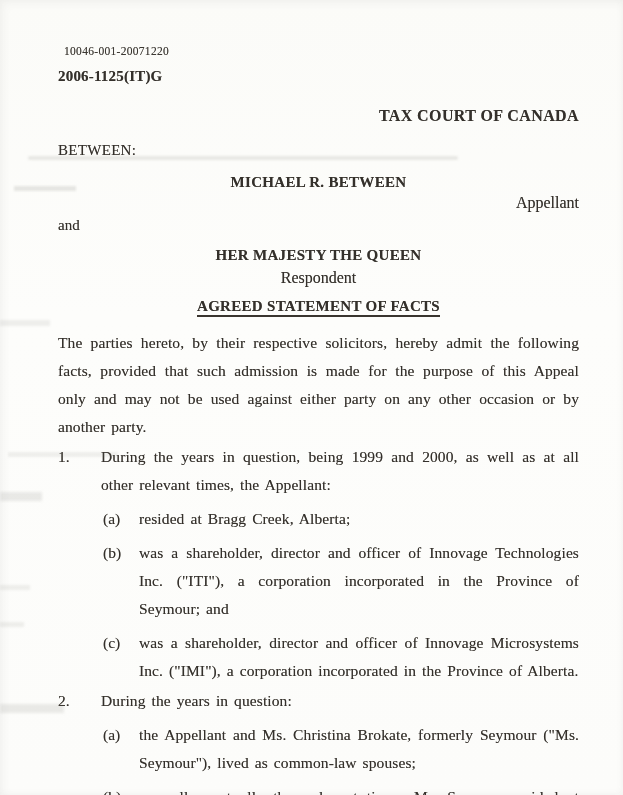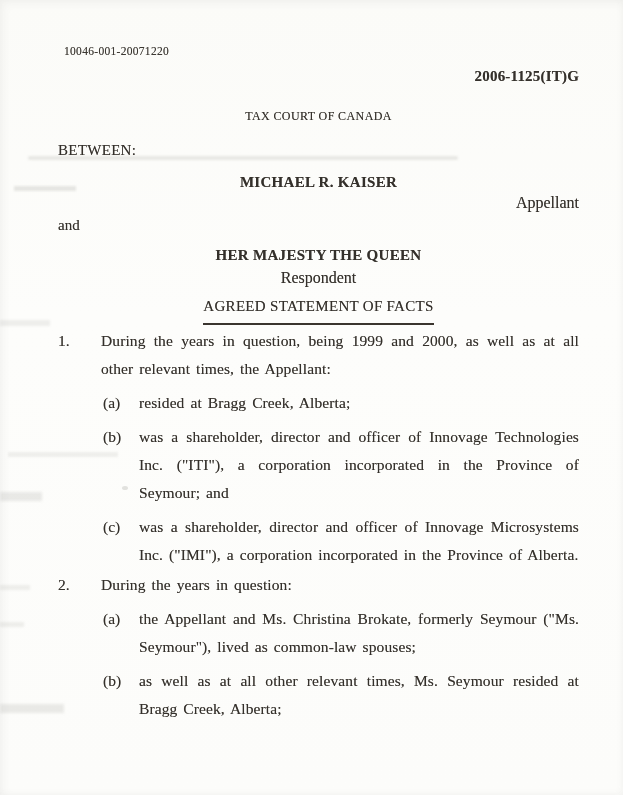--- a/index.html
+++ b/index.html
@@ -6,30 +6,30 @@
   body{width:623px;height:795px;background:#e9e9e7;}
   .page{
     position:relative;width:623px;height:795px;overflow:hidden;
     background:linear-gradient(180deg,#fbfbf8 0%,#fdfdfb 40%,#fcfcfa 100%);
     font-family:"Liberation Serif","DejaVu Serif",serif;
     color:#34302b;
     box-shadow:inset 3px 3px 9px rgba(90,90,85,.06), inset -2px -2px 6px rgba(90,90,85,.03);
   }
   .content{padding:40px 44px 0 58px;}
   .stamp{font-size:11.5px;line-height:13px;margin:5px 0 0 6px;letter-spacing:.3px;color:#3c3833;}
-  .docket{margin-top:9px;text-align:right;font-weight:700;font-size:15px;line-height:18px;letter-spacing:.2px;}
-  .court{margin-top:22px;text-align:center;font-weight:400;font-size:12px;line-height:18px;letter-spacing:.4px;}
+  .docket{margin-top:9px;text-align:left;font-weight:700;font-size:15px;line-height:18px;letter-spacing:.2px;}
+  .court{margin-top:22px;text-align:right;font-weight:700;font-size:16px;line-height:18px;letter-spacing:.4px;}
   .between{margin-top:16px;font-size:15px;line-height:18px;letter-spacing:.3px;}
   .party-name{margin-top:14px;text-align:center;font-weight:700;font-size:15px;line-height:18px;letter-spacing:.3px;}
   .party-name.respondent{margin-top:12px;}
   .party-role{margin-top:3px;text-align:right;font-size:16px;line-height:18px;}
   .party-role.respondent{margin-top:5px;text-align:center;}
   .conj{margin-top:4px;text-align:left;font-size:15px;line-height:18px;}
   .title-wrap{margin-top:10px;text-align:center;font-size:15px;line-height:18px;}
-  .doc-title{font-weight:400;letter-spacing:.3px;border-bottom:2px solid #3a352f;padding-bottom:8px;display:inline-block;}
+  .doc-title{font-weight:700;letter-spacing:.3px;border-bottom:2px solid #3a352f;padding-bottom:0;display:inline-block;}
   .intro{margin:12px 0 0 0;font-size:15.5px;line-height:28px;text-align:justify;word-spacing:2px;letter-spacing:.1px;}
   .item{display:flex;margin-top:2px;font-size:15.5px;line-height:28px;}
   .item-num{width:43px;flex:none;}
   .item-body{flex:1;text-align:justify;word-spacing:2px;letter-spacing:.1px;}
   .subitem{display:flex;margin-top:6px;padding-left:45px;font-size:15.5px;line-height:28px;}
   .sub-label{width:36px;flex:none;}
   .sub-body{flex:1;text-align:justify;word-spacing:2px;letter-spacing:.1px;}
   .txt{text-shadow:0 0 .5px rgba(70,65,58,.55);}
   
   .artifact{position:absolute;pointer-events:none;}
@@ -61,32 +61,33 @@
   <div class="content">
 
     <div class="stamp txt">10046-001-20071220</div>
 
     <div class="docket txt">2006-1125(IT)G</div>
 
     <div class="court txt">TAX COURT OF CANADA</div>
 
     <div class="between txt">BETWEEN:</div>
 
-    <div class="party-name txt">MICHAEL R. KAISER</div>
+    <div class="party-name txt">MICHAEL R. BETWEEN</div>
     <div class="party-role txt">Appellant</div>
 
     <div class="conj txt">and</div>
 
     <div class="party-name respondent txt">HER MAJESTY THE QUEEN</div>
     <div class="party-role respondent txt">Respondent</div>
 
     <div class="title-wrap">
       <span class="doc-title txt">AGREED STATEMENT OF FACTS</span>
     </div>
 
+    <p class="intro txt">The parties hereto, by their respective solicitors, hereby admit the following facts, provided that such admission is made for the purpose of this Appeal only and may not be used against either party on any other occasion or by another party.</p>
 
     <div class="item">
       <div class="item-num txt">1.</div>
       <div class="item-body txt">During the years in question, being 1999 and 2000, as well as at all other relevant times, the Appellant:</div>
     </div>
 
     <div class="subitem">
       <div class="sub-label txt">(a)</div>
       <div class="sub-body txt">resided at Bragg Creek, Alberta;</div>
     </div>

